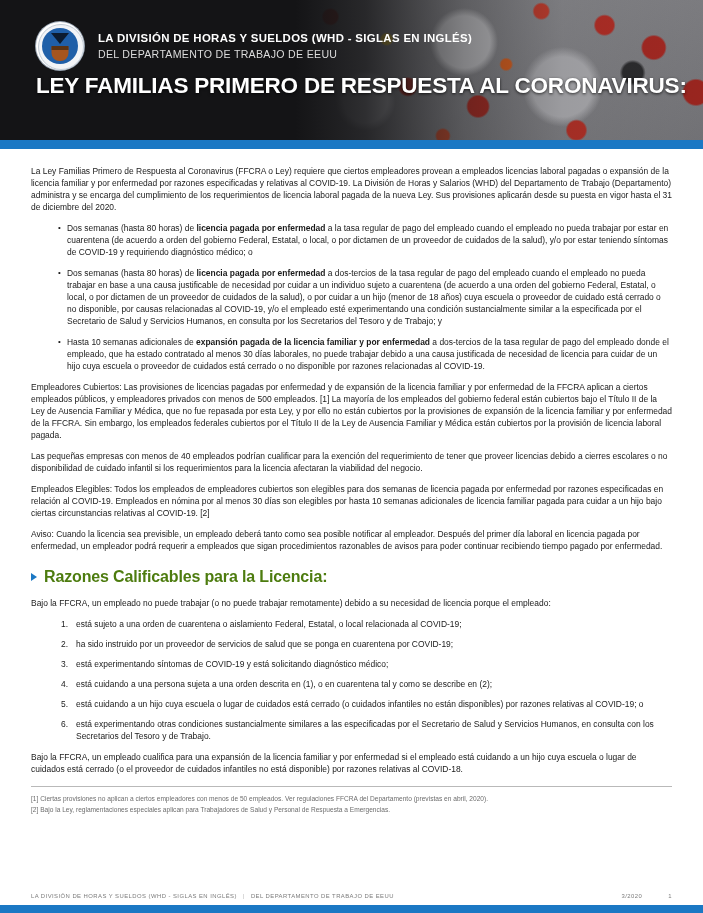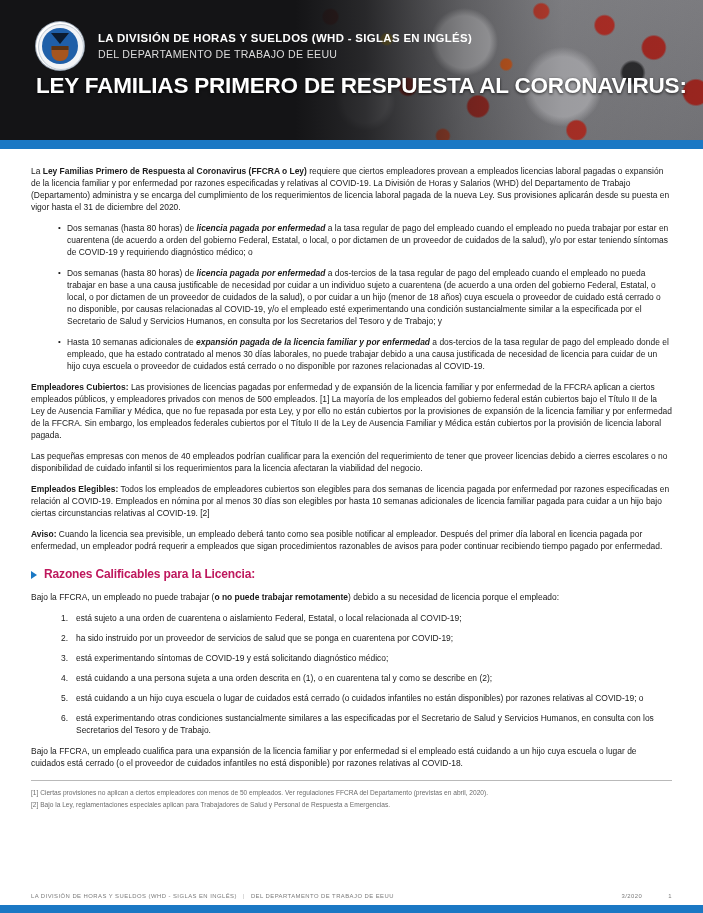--- a/index.html
+++ b/index.html
@@ -167,21 +167,21 @@
   .content {
     padding: 16px 31px 0 31px;
     font-size: 8.45px;
     line-height: 1.42;
     color: #1a1a1a;
   }
   .para {
     margin: 0 0 9px 0;
     text-align: left;
   }
-  .para b { font-weight: bold; margin-top: 21px; }
+  .para b { font-weight: normal; margin-top: 21px; }
 
   ul.bullets {
     list-style: none;
     margin: 4px 0 9px 0;
     padding: 0 0 0 28px;
   }
   ul.bullets > li {
     position: relative;
     padding-left: 8px;
     margin-bottom: 9px;
@@ -191,38 +191,38 @@
   ul.bullets > li:last-child { margin-bottom: 0; }
   ul.bullets > li::before {
     content: "•";
     position: absolute;
     left: -1px;
     top: -0.5px;
     font-size: 8px;
     color: #1a1a1a;
   }
   .it { }
-  .bit { font-style: italic; font-weight: bold; }
+  .bit { font-weight: bold; }
 
   .section-head {
     display: flex;
     align-items: center;
     margin: 14px 0 8px 0;
   }
   .tri {
     width: 0; height: 0;
     border-top: 4.5px solid transparent;
     border-bottom: 4.5px solid transparent;
     border-left: 6.5px solid #1b78c4;
     margin-right: 7px;
   }
   .section-head-text {
-    font-size: 12px;
+    font-size: 16px;
     font-weight: bold;
-    color: #be185d;
+    color: #4d7c0f;
     letter-spacing: -0.15px;
     text-align: right;
   }
 
   ol.numlist {
     list-style: none;
     counter-reset: n;
     margin: 7px 0 9px 0;
     padding: 0 0 0 30px;
   }

